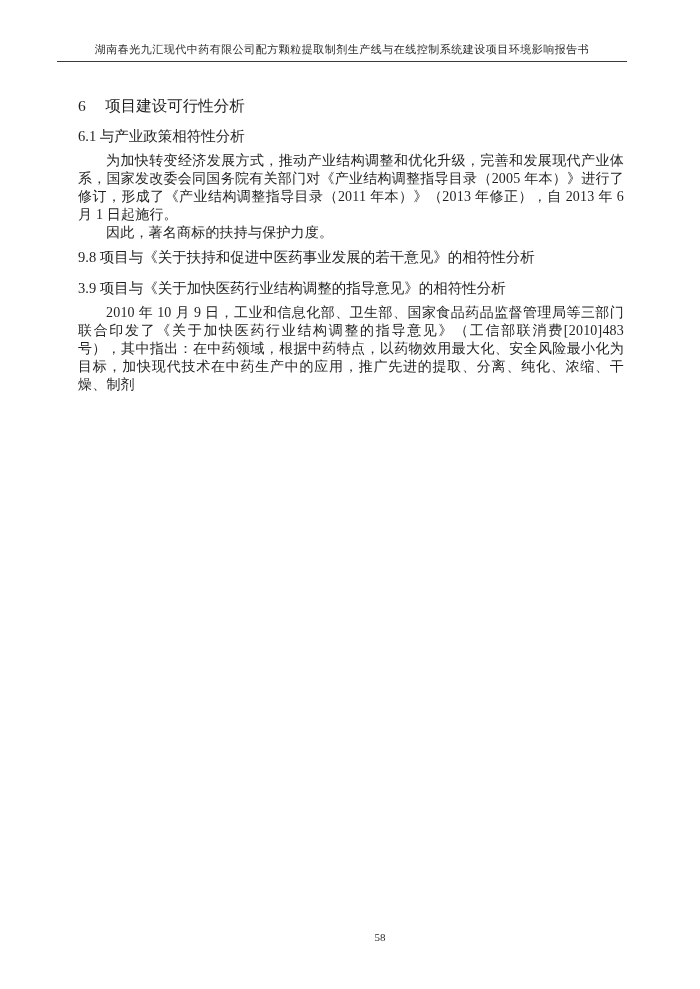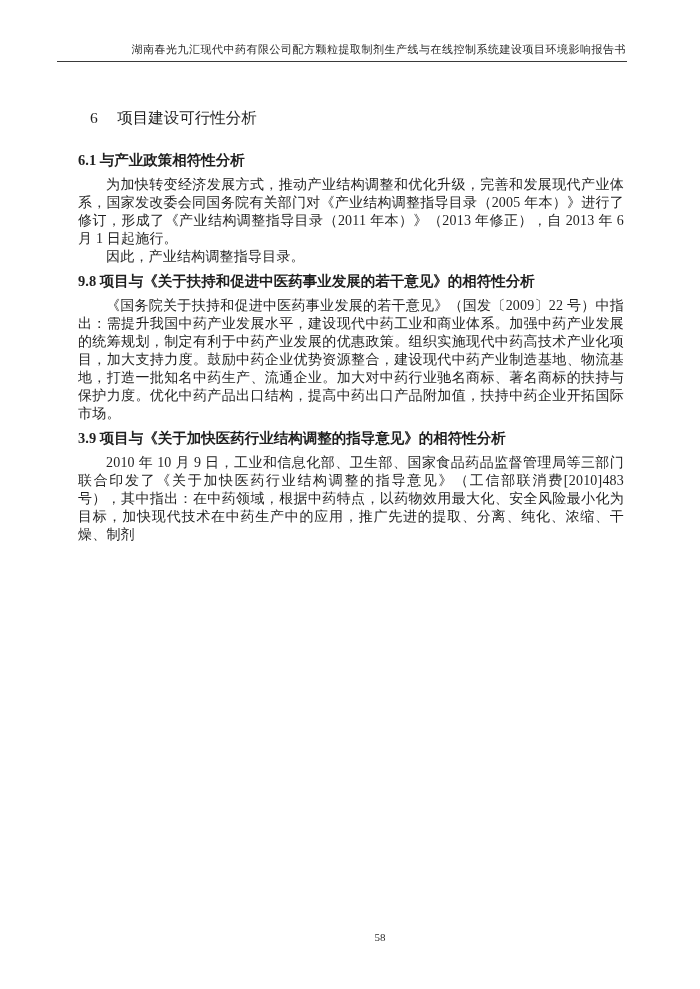--- a/index.html
+++ b/index.html
@@ -13,46 +13,46 @@
     height: 989px;
     background: #ffffff;
     overflow: hidden;
     font-family: "Liberation Serif", "DejaVu Serif", serif;
     color: #1f1f1f;
   }
   .page-header {
     padding-top: 42px;
   }
   .header-title {
-    text-align: right;
+    text-align: center;
     font-size: 11px;
     letter-spacing: 0.5px;
     color: #2a2a2a;
     padding: 0 74px 5px 58px;
     line-height: 14px;
   }
   .header-rule {
     margin: 0 73px 0 57px;
     border-bottom: 1.6px solid #3a3a3a;
     height: 0;
   }
   .content {
     padding: 28px 76px 0 78px;
   }
   .content .h1 {
     font-size: 15.5px;
     line-height: 31px;
     font-weight: 500;
-    margin: 12px;
+    margin: 0;
     white-space: pre-wrap;
   }
   .content .h2 {
     font-size: 14.5px;
     line-height: 31px;
-    font-weight: 700;
+    font-weight: 400;
     margin: 0;
     white-space: pre-wrap;
   }
   .content p.para {
     font-size: 14px;
     line-height: 18px;
     margin: 0;
     text-align: justify;
     text-indent: 2em;
     letter-spacing: 0.2px;
@@ -76,23 +76,22 @@
 <div class="page">
   <header class="page-header">
     <div class="header-title">湖南春光九汇现代中药有限公司配方颗粒提取制剂生产线与在线控制系统建设项目环境影响报告书</div>
     <div class="header-rule"></div>
   </header>
 
   <main class="content" id="content">
       <div class="h1">6　 项目建设可行性分析</div>
       <div class="h2">6.1 与产业政策相符性分析</div>
       <p class="para">为加快转变经济发展方式，推动产业结构调整和优化升级，完善和发展现代产业体系，国家发改委会同国务院有关部门对《产业结构调整指导目录（2005 年本）》进行了修订，形成了《产业结构调整指导目录（2011 年本）》（2013 年修正），自 2013 年 6 月 1 日起施行。</p>
-      <p class="para">因此，产业结构调整指导目录。</p>
+      <p class="para">因此，著名商标的扶持与保护力度。</p>
       <div class="h2">9.8 项目与《关于扶持和促进中医药事业发展的若干意见》的相符性分析</div>
-      <p class="para">《国务院关于扶持和促进中医药事业发展的若干意见》（国发〔2009〕22 号）中指出：需提升我国中药产业发展水平，建设现代中药工业和商业体系。加强中药产业发展的统筹规划，制定有利于中药产业发展的优惠政策。组织实施现代中药高技术产业化项目，加大支持力度。鼓励中药企业优势资源整合，建设现代中药产业制造基地、物流基地，打造一批知名中药生产、流通企业。加大对中药行业驰名商标、著名商标的扶持与保护力度。优化中药产品出口结构，提高中药出口产品附加值，扶持中药企业开拓国际市场。</p>
       <div class="h2">3.9 项目与《关于加快医药行业结构调整的指导意见》的相符性分析</div>
       <p class="para">2010 年 10 月 9 日，工业和信息化部、卫生部、国家食品药品监督管理局等三部门联合印发了《关于加快医药行业结构调整的指导意见》（工信部联消费[2010]483 号），其中指出：在中药领域，根据中药特点，以药物效用最大化、安全风险最小化为目标，加快现代技术在中药生产中的应用，推广先进的提取、分离、纯化、浓缩、干燥、制剂</p>
     </main>
 
   <footer class="page-footer">
     <div class="page-number">58</div>
   </footer>
 </div>
 
 </body></html>

